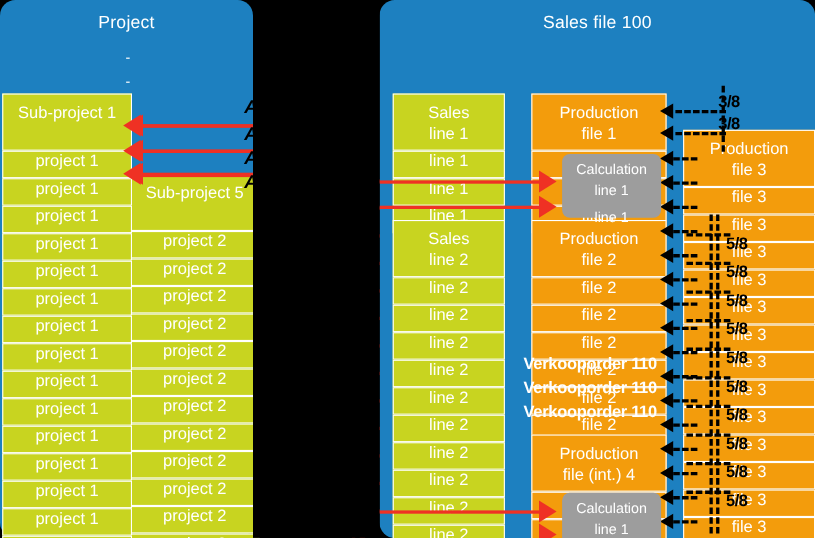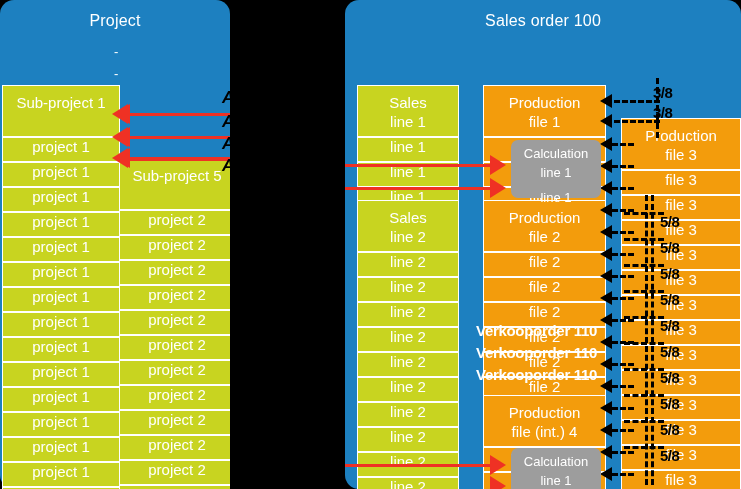--- a/index.html
+++ b/index.html
@@ -79,21 +79,21 @@
     <div class="panel-title">Project</div>
   </div>
 
   <div class="tick" style="left:114px;top:44px;">-</div>
   <div class="tick" style="left:114px;top:66px;">-</div>
   <div class="tick" style="left:114px;top:96px;">-</div>
   <div class="tick" style="left:114px;top:122px;">-</div>
   <div class="tick" style="left:114px;top:148px;">-</div>
 
   <div class="panel" style="left:345px;top:0px;width:396px;height:489px;">
-    <div class="panel-title">Sales order 100</div>
+    <div class="panel-title">Sales file 100</div>
   </div>
 
   <div class="col" style="left:2px;top:85px;width:118px;height:404px;"></div>
 
   <div class="col" style="left:118px;top:158px;width:118px;height:331px;"></div>
 
   <div class="blackmask" style="left:230px;top:0px;width:115px;height:489px;"></div>
 
   <div class="col" style="left:357px;top:85px;width:102px;height:404px;"></div>
 

